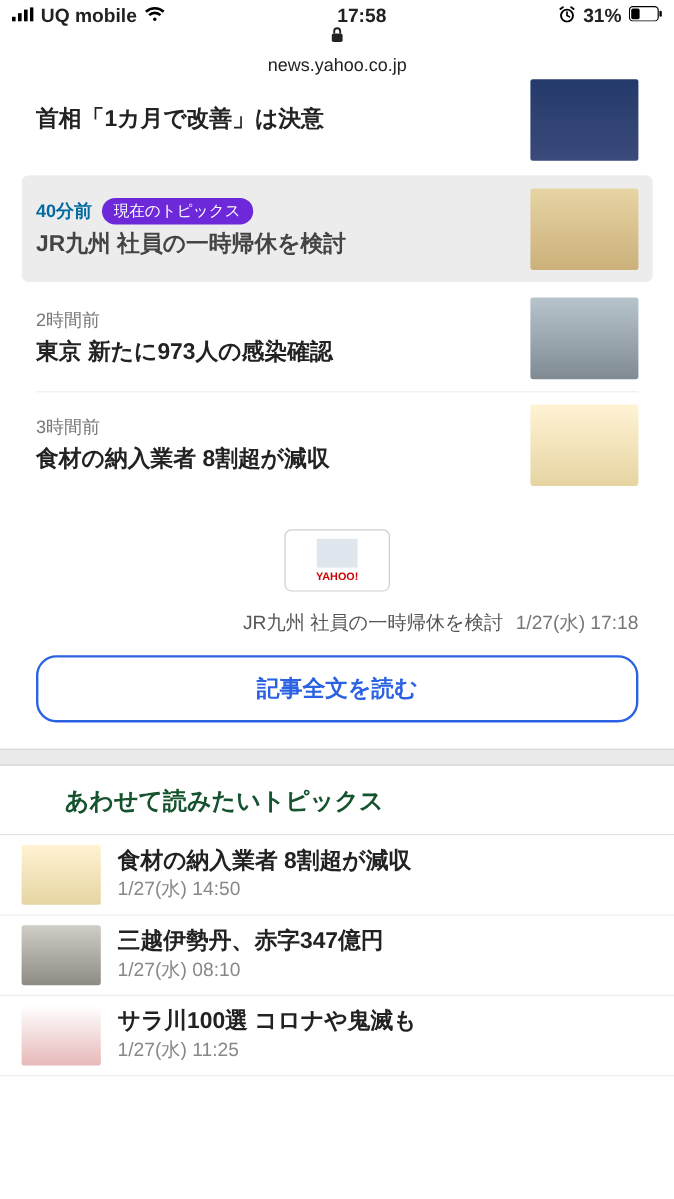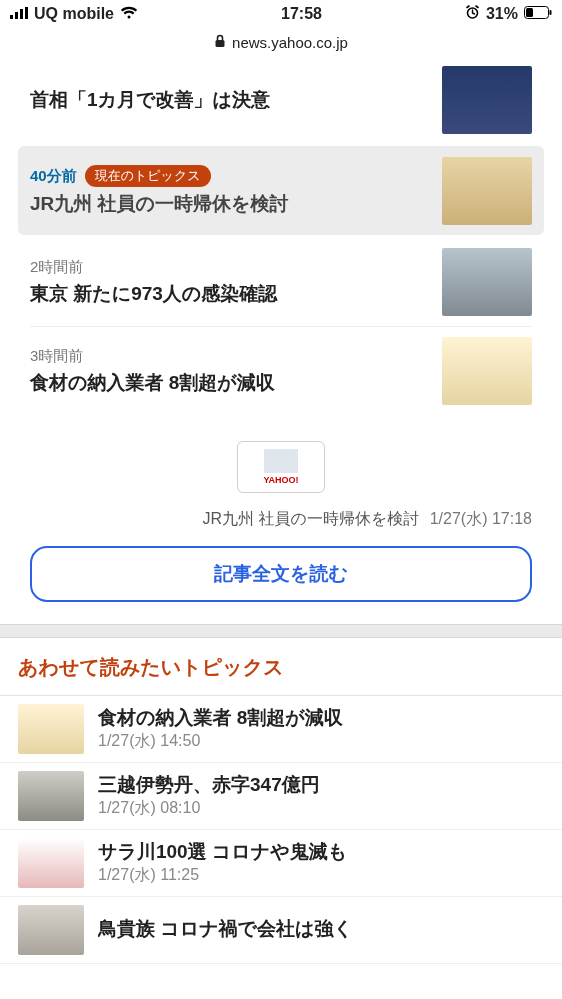--- a/index.html
+++ b/index.html
@@ -4,31 +4,31 @@
 <style>
   * { margin: 0; padding: 0; box-sizing: border-box; }
   html, body { width: 562px; height: 999px; font-family: -apple-system, "Hiragino Sans", "Hiragino Kaku Gothic ProN", Meiryo, sans-serif; background: #fff; color: #222; overflow: hidden; }
 
   
   .status { height: 28px; display: flex; align-items: center; justify-content: space-between; padding: 0 10px; font-size: 16px; font-weight: 600; }
   .status-left, .status-right { display: flex; align-items: center; gap: 6px; text-align: center; }
   .status-center { font-weight: 700; }
 
   
-  .urlbar { height: 28px; display: flex; align-items: center; justify-content: center; gap: 6px; font-size: 15px; color: #222; }
+  .urlbar { height: 28px; display: flex; align-items: center; justify-content: center; gap: 6px; font-size: 15px; color: #222; flex-direction: column; }
 
   
   .topics { padding: 0 30px 10px 30px; }
   .topic { display: flex; align-items: center; gap: 12px; padding: 10px 0; border-top: 1px solid #eee; }
   .topic:first-child { border-top: none; }
   .topic-text { flex: 1; min-width: 0; }
   .topic-meta { display: flex; align-items: center; gap: 8px; margin-bottom: 4px; font-size: 15px; }
   .topic-time { color: #777; }
   .topic-time.accent { color: #0369a1; font-weight: 600; }
-  .badge { background: #c2410c; color: #fff; font-size: 13px; padding: 2px 10px; border-radius: 11px; display: inline-block; line-height: 18px; }
+  .badge { background: #6d28d9; color: #fff; font-size: 13px; padding: 2px 10px; border-radius: 11px; display: inline-block; line-height: 18px; }
   .topic-title { font-size: 19px; font-weight: 600; color: #222; line-height: 1.35; }
   .topic.selected { background: #ececec; border-radius: 6px; padding: 10px 12px; margin: 2px -12px; border-top-color: transparent; }
   .topic.selected .topic-title { color: #444; }
   .topic.selected + .topic { border-top-color: transparent; }
   .thumb { width: 90px; height: 68px; background: #ccd3e0; flex-shrink: 0; border-radius: 2px; }
 
   
   .ycard { width: 88px; height: 52px; border: 1px solid #cfcfcf; border-radius: 6px; margin: 16px auto 10px; display: flex; flex-direction: column; align-items: center; justify-content: center; font-size: 9px; font-weight: 700; color: #c00; }
   .ycard-shape { width: 34px; height: 24px; background: #dfe6ee; margin-bottom: 2px; }
 
@@ -37,21 +37,21 @@
   .caption .ct { color: #555; margin-right: 6px; }
 
   
   .readbtn-wrap { padding: 0 30px 22px; }
   .readbtn { border: 2px solid #2a62e3; color: #2a62e3; background: #fff; border-radius: 17px; text-align: center; padding: 13px 0; font-size: 19px; font-weight: 600; }
 
   
   .gap { height: 14px; background: #eaeaea; border-top: 1px solid #d6d6d6; border-bottom: 1px solid #d6d6d6; }
 
   
-  .related-head { font-size: 20px; font-weight: 700; padding: 16px 18px 14px; color: #c2410c; }
+  .related-head { font-size: 20px; font-weight: 700; padding: 16px 18px 14px; color: #14532d; margin-left: 36px; }
   .related-list { border-top: 1px solid #e3e3e3; }
   .ritem { display: flex; align-items: center; gap: 14px; padding: 8px 18px; border-bottom: 1px solid #eee; }
   .rthumb { width: 66px; height: 50px; background: #c9c1af; flex-shrink: 0; border-radius: 2px; }
   .rtext { flex: 1; min-width: 0; }
   .rtitle { font-size: 19px; font-weight: 600; color: #222; line-height: 1.25; white-space: nowrap; overflow: hidden; text-overflow: ellipsis; }
   .rtime { font-size: 16px; color: #888; margin-top: 2px; }
 
   
   .t-blue   { background: linear-gradient( #243a6a, #3a4a7a ); }
   .t-mask   { background: linear-gradient( #e7d4a4, #cbb07a ); }
@@ -189,21 +189,14 @@
   </div>
 
   <div class="ritem">
     <div class="rthumb t-red"></div>
     <div class="rtext">
       <div class="rtitle">サラ川100選 コロナや鬼滅も</div>
       <div class="rtime">1/27(水) 11:25</div>
     </div>
   </div>
 
-  <div class="ritem">
-    <div class="rthumb t-man"></div>
-    <div class="rtext">
-      <div class="rtitle">鳥貴族 コロナ禍で会社は強く</div>
-      <div class="rtime"></div>
-    </div>
-  </div>
 
 </div>
 
 </body></html>

